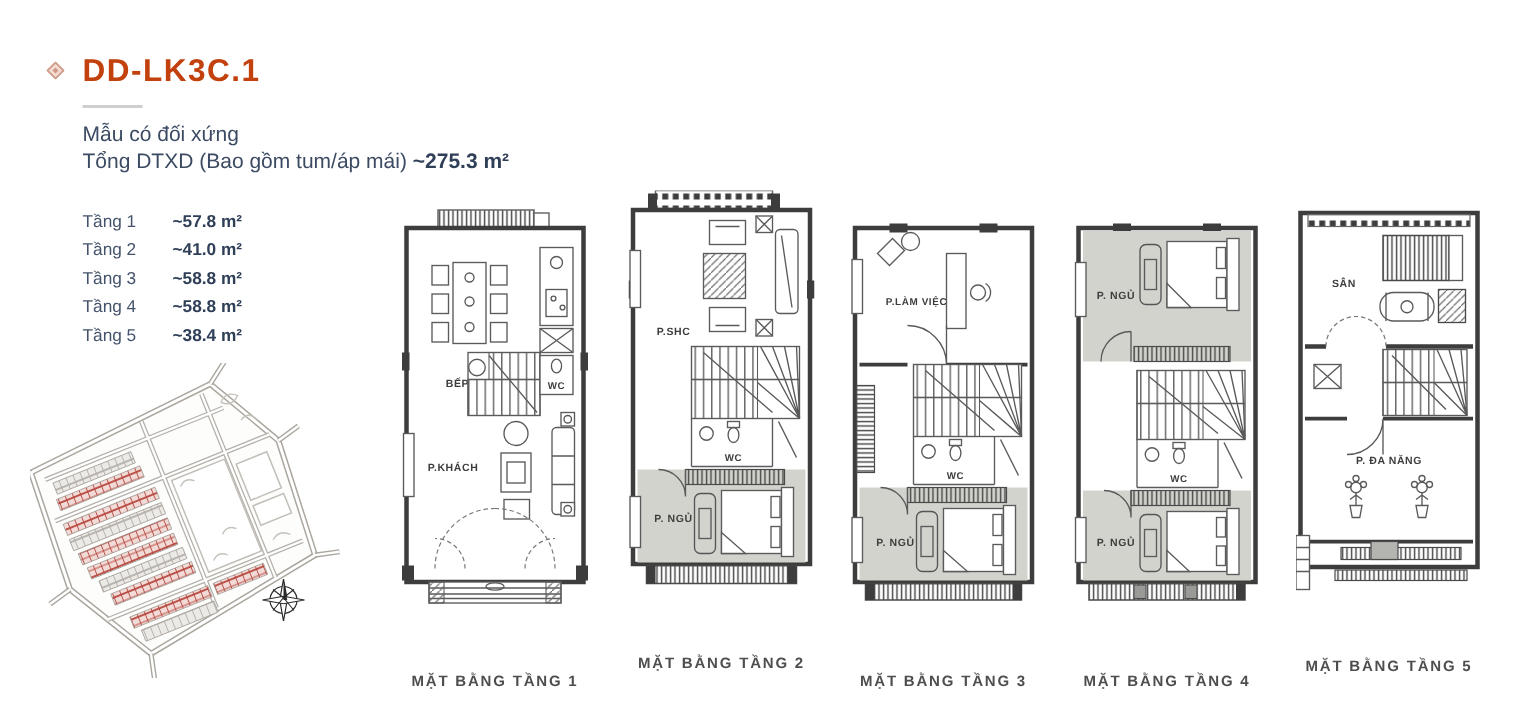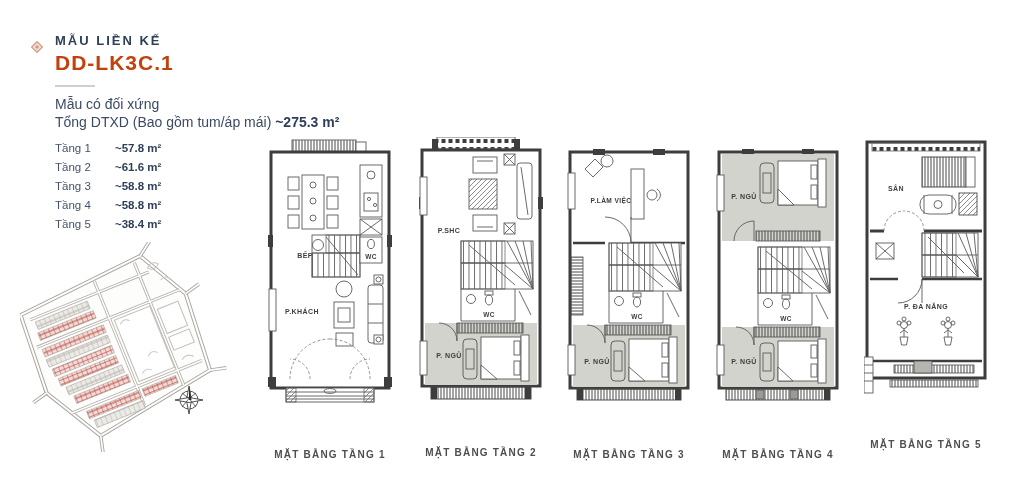--- a/index.html
+++ b/index.html
@@ -71,38 +71,37 @@
       </pattern>
     </defs>
   </svg>
 
   <svg class="brand-icon" viewBox="0 0 12 12">
     <rect x="2.2" y="2.2" width="7.6" height="7.6" transform="rotate(45 6 6)" fill="#f2dcd2" stroke="#cf9a88" stroke-width="1.2"></rect>
     <rect x="4.6" y="4.6" width="2.8" height="2.8" transform="rotate(45 6 6)" fill="#cf9a88"></rect>
   </svg>
 
   <div class="head-block">
-    <div class="cat">MẪU LIỀN KẾ</div>
     <div class="model">DD-LK3C.1</div>
     <div class="divider"></div>
     <div class="note">Mẫu có đối xứng</div>
     <div class="note total">
       <span>Tổng DTXD (Bao gồm tum/áp mái)</span>
       <b>~275.3 m²</b>
     </div>
   </div>
 
   <div class="area-table">
     <div class="area-row">
       <span class="fl">Tầng 1</span>
       <span class="ar">~57.8 m²</span>
     </div>
     <div class="area-row">
       <span class="fl">Tầng 2</span>
-      <span class="ar">~61.6 m²</span>
+      <span class="ar">~41.0 m²</span>
     </div>
     <div class="area-row">
       <span class="fl">Tầng 3</span>
       <span class="ar">~58.8 m²</span>
     </div>
     <div class="area-row">
       <span class="fl">Tầng 4</span>
       <span class="ar">~58.8 m²</span>
     </div>
     <div class="area-row">
@@ -228,21 +227,21 @@
         <rect x="18" y="249" width="88" height="14" class="thinf"></rect>
         <path d="M18,253 H106 M18,257 H106 M18,260 H106" class="thin"></path>
         <rect x="18" y="249" width="10" height="14" fill="url(#diag)" stroke="#5a5a5a" stroke-width="0.7"></rect>
         <rect x="96" y="249" width="10" height="14" fill="url(#diag)" stroke="#5a5a5a" stroke-width="0.7"></rect>
         <ellipse cx="62" cy="252" rx="6" ry="2.4" class="thin"></ellipse>
       </g>
     </svg>
     <div class="caption">MẶT BẰNG TẦNG 1</div>
   </div>
 
-  <div class="plan" style="left:419px; top:137px;">
+  <div class="plan" style="left:419px; top:127px;">
     <svg width="124" height="268" viewBox="0 0 124 268">
       <rect x="18" y="0" width="78" height="12" fill="url(#dots)" stroke="#666" stroke-width="1"></rect>
       <rect x="13" y="2" width="6" height="10" class="dk"></rect>
         <rect x="95" y="2" width="6" height="10" class="dk"></rect>
       <rect x="3" y="13" width="118" height="236" class="wall"></rect>
       <rect x="0" y="60" width="5" height="12" class="dk"></rect>
         <rect x="119" y="60" width="5" height="12" class="dk"></rect>
 
       <rect x="1" y="40" width="7" height="38" class="thinf"></rect>
       <g>

